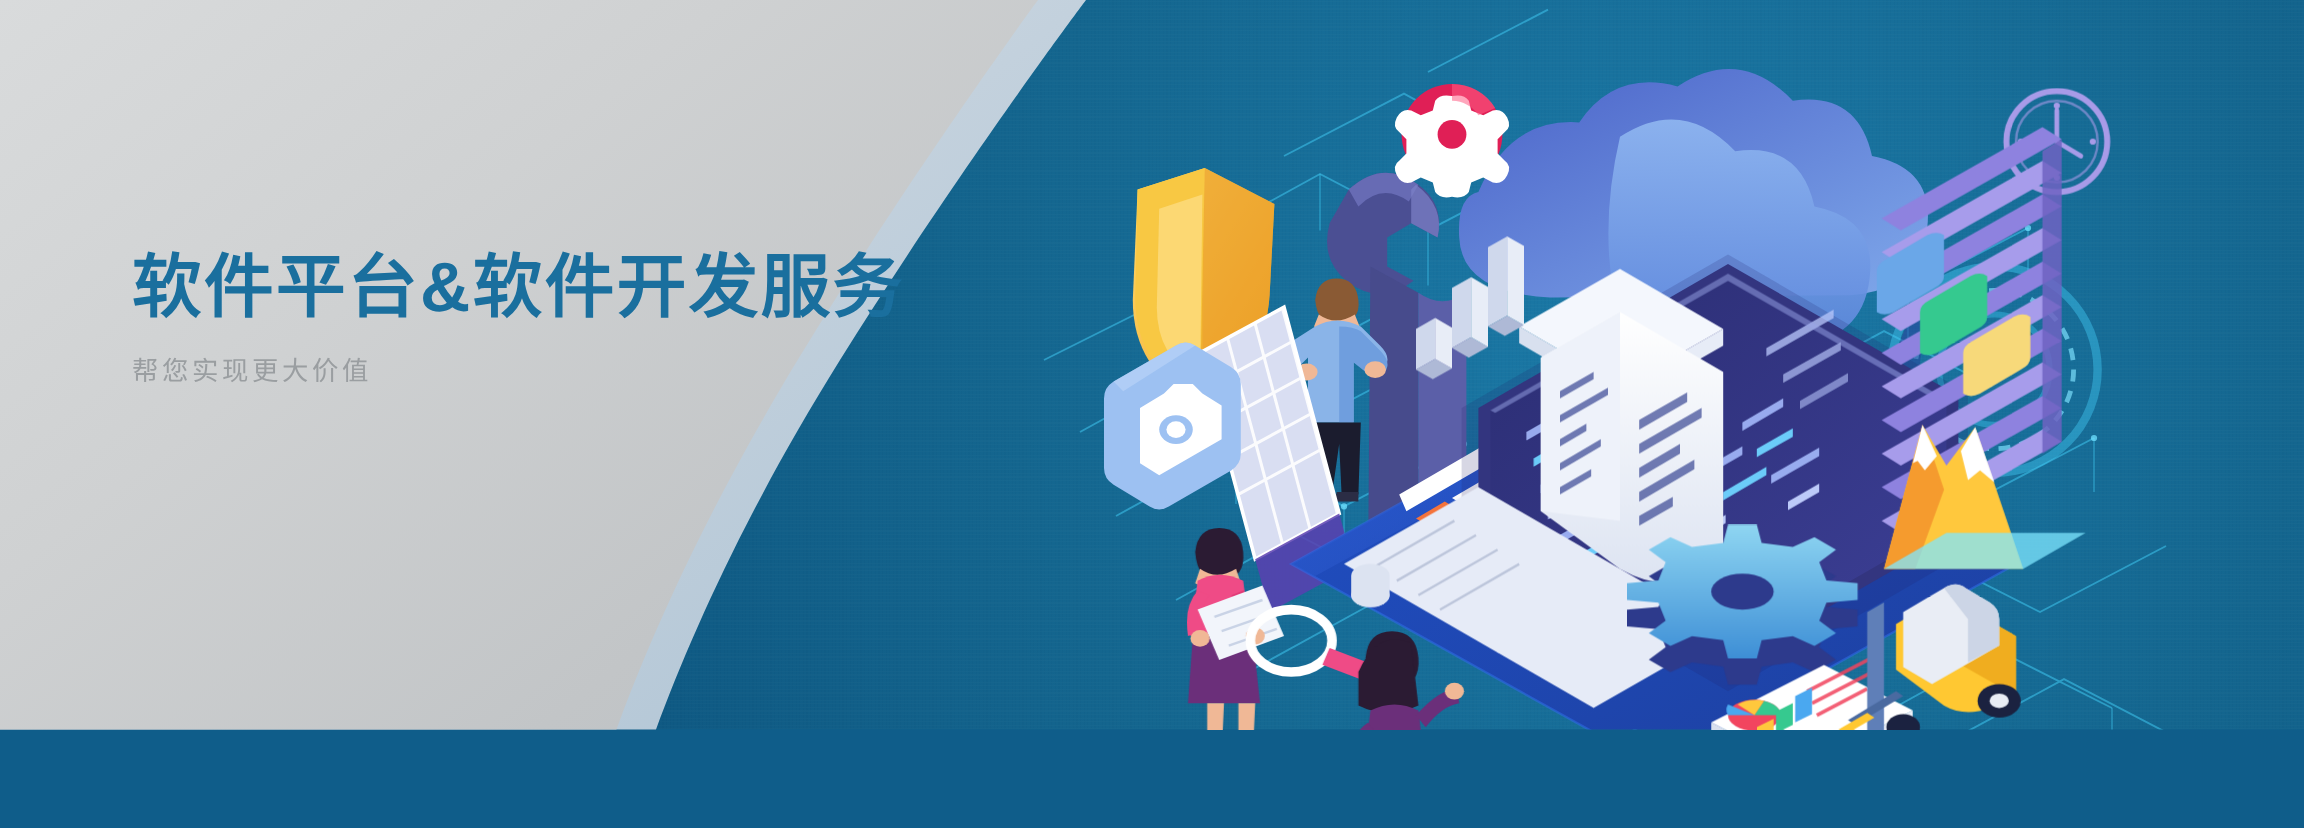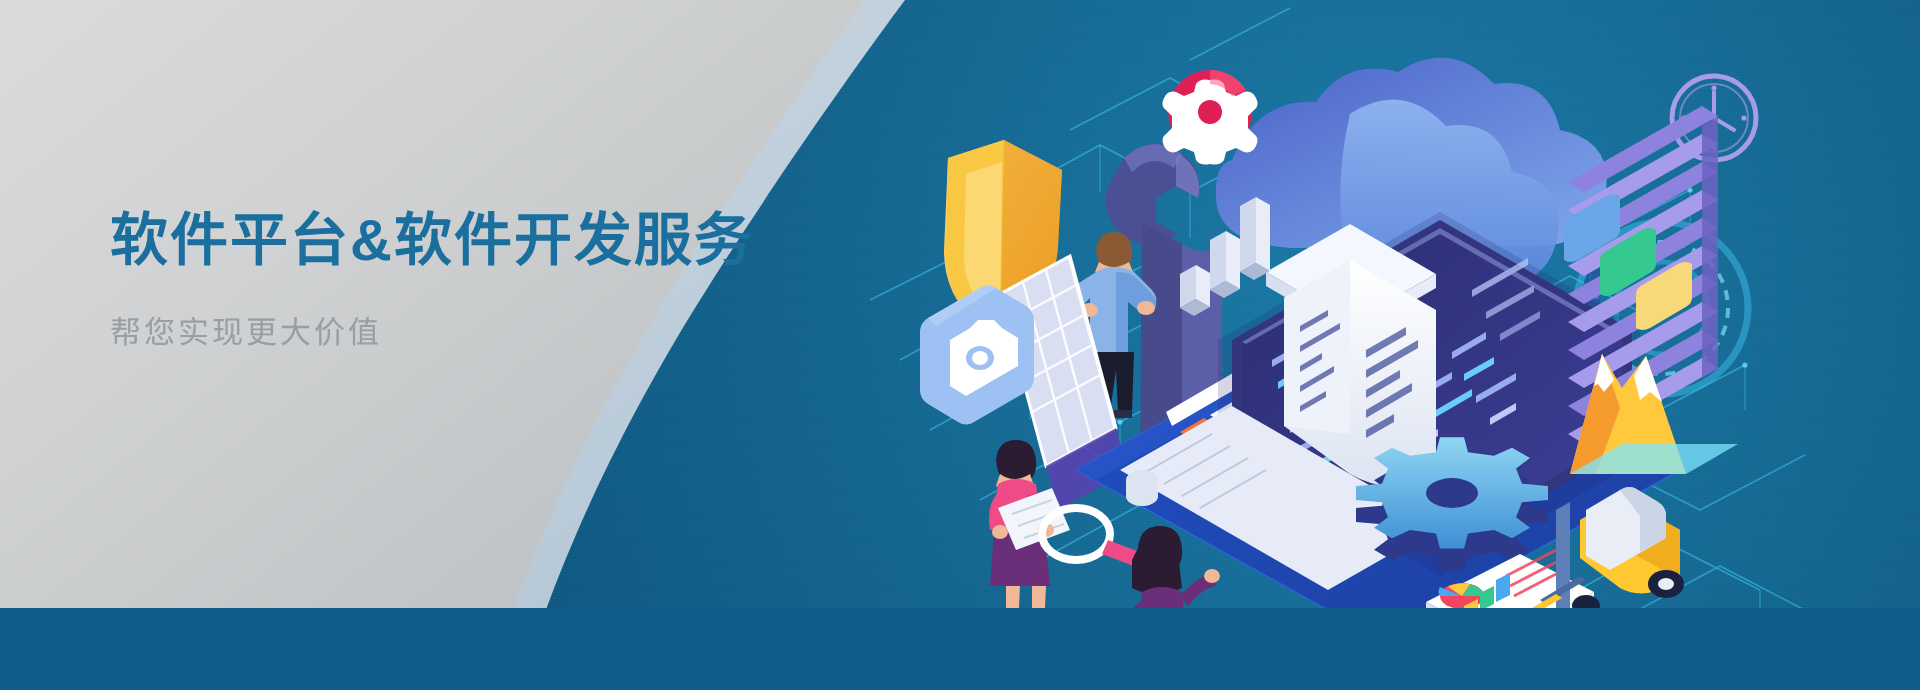--- a/index.html
+++ b/index.html
@@ -31,21 +31,21 @@
   
   .panel-grey, .panel-light{ position:absolute; inset:0; }
 
   
   .copy{ position:absolute; left:110px; top:206px; width:760px; }
   .headline{
     font-size:58px; line-height:1.16; font-weight:700; color:#1a6f9e;
     letter-spacing:2px; white-space:nowrap;
   }
   .subhead{
-    margin-top:34px; font-size:31px; color:#9a9ea1; letter-spacing:3px;
+    margin-top:18px; font-size:22px; color:#9a9ea1; letter-spacing:3px;
     font-weight:400;
   }
 
   
   .illus{ position:absolute; left:880px; top:40px; width:1040px; height:620px; }
   .illus svg{ display:block; }
 </style>
 </head>
 <body>
 

